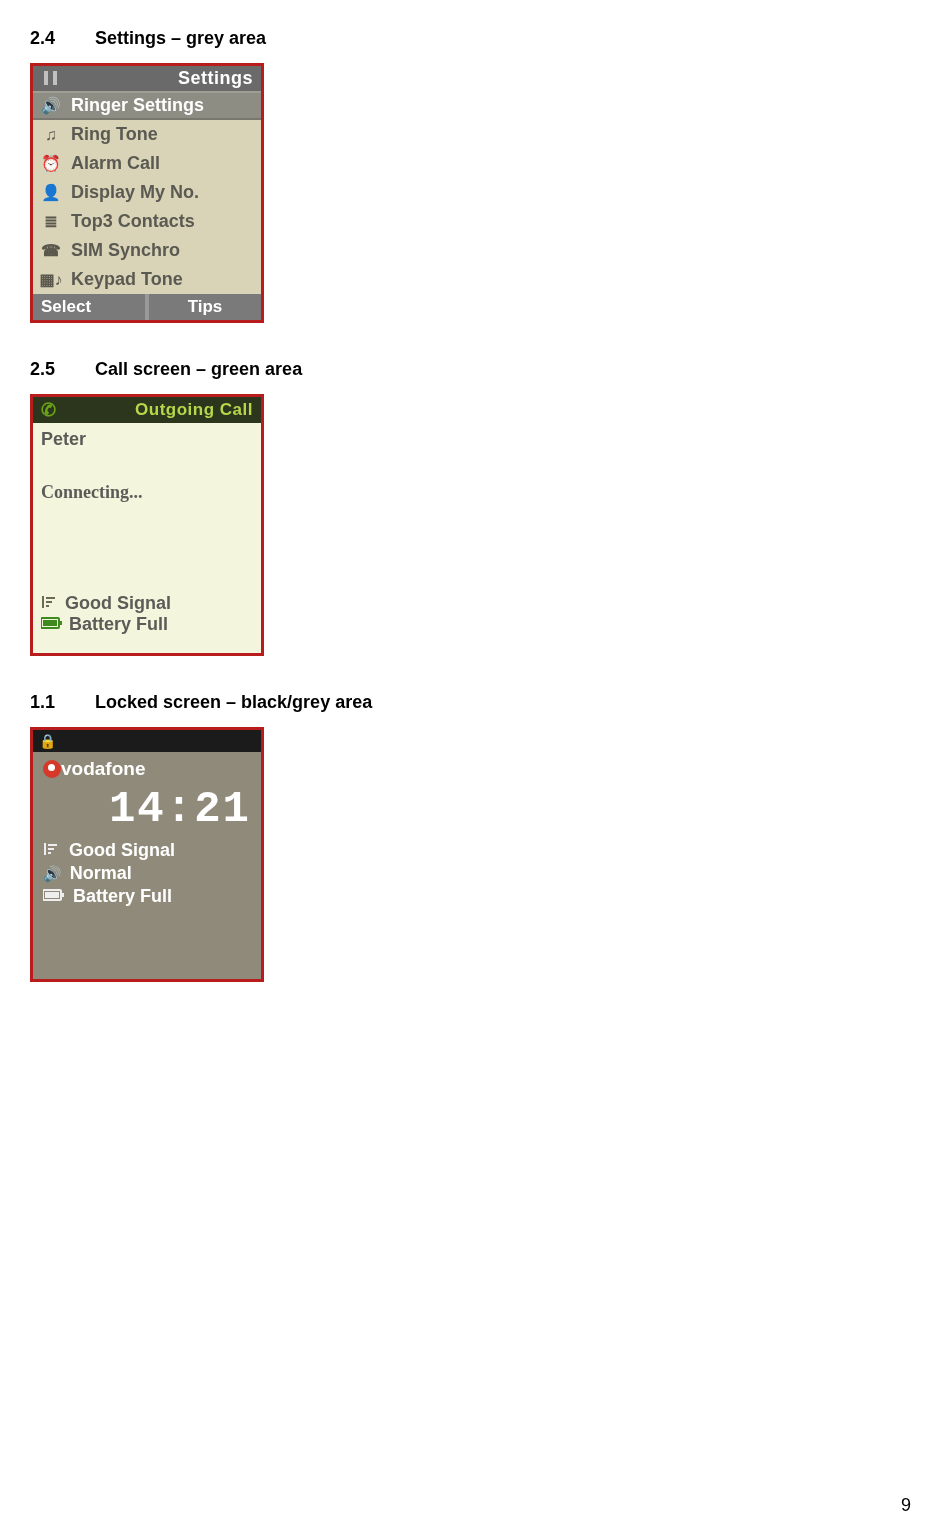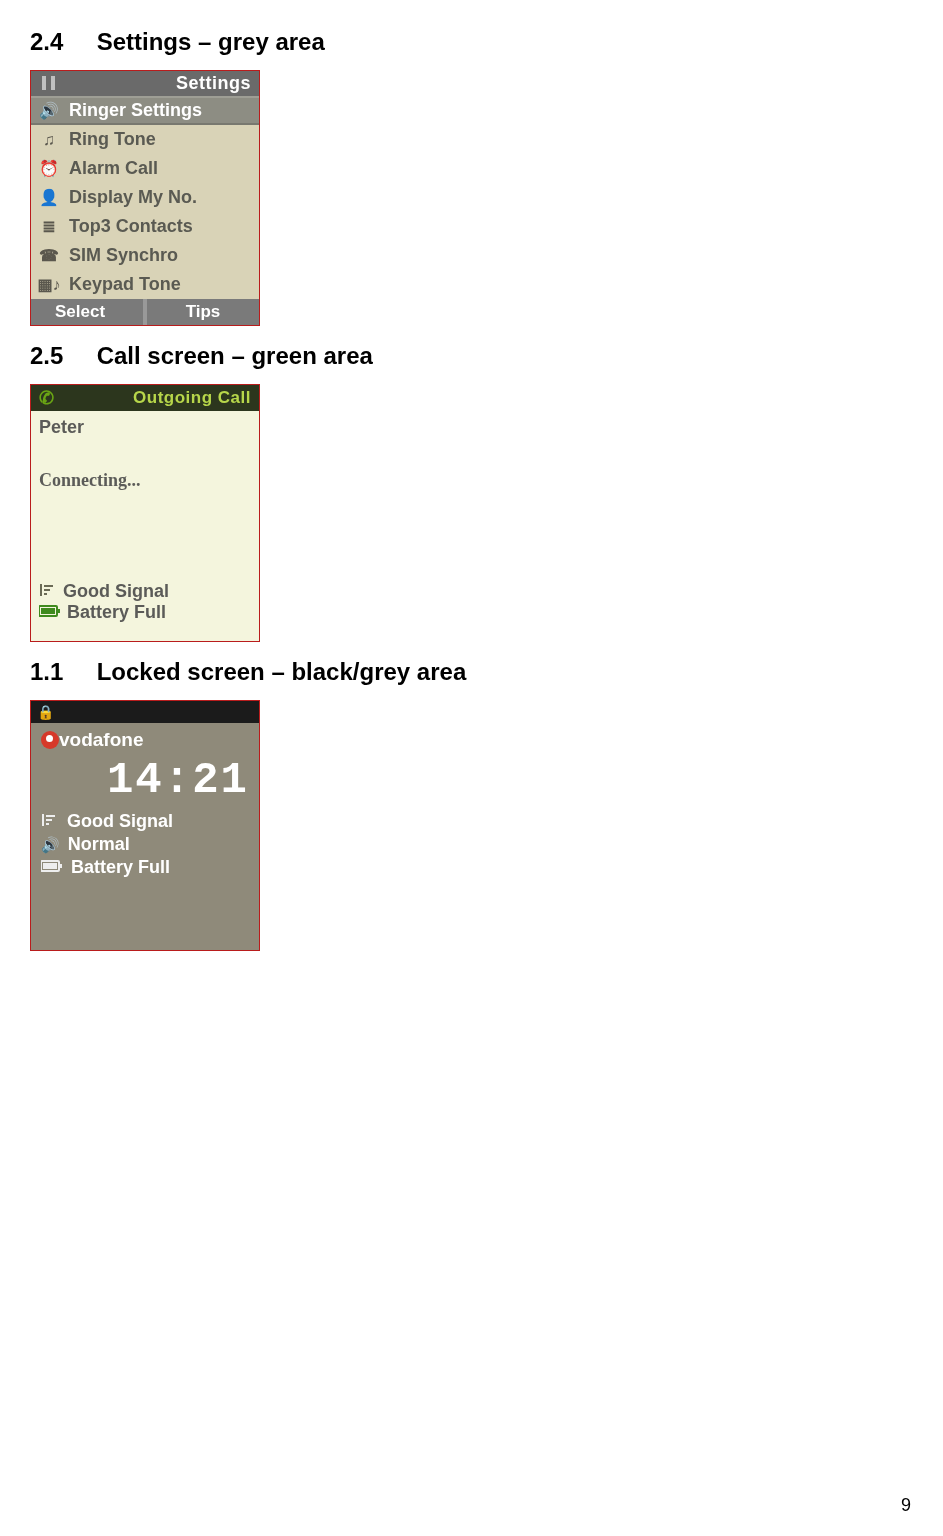--- a/index.html
+++ b/index.html
@@ -6,30 +6,30 @@
     font-family: Arial, Helvetica, sans-serif;
     margin: 0;
     padding: 20px 30px;
     width: 943px;
     box-sizing: border-box;
     background: #fff;
     color: #000;
   }
   .section-heading {
     font-weight: bold;
-    font-size: 24px;
+    font-size: 18px;
     margin: 8px 0 14px 0;
   }
   .section-heading .num { display: inline-block; width: 60px; }
   
   .phone-frame {
-    border: 1px solid #b91c1c;
+    border: 3px solid #b91c1c;
     background: #f6f6ee;
     display: inline-block;
-    margin-bottom: 8px;
+    margin-bottom: 28px;
   }
 
   
   .settings-screen { width: 228px; }
   .settings-header {
     background: #6a6a6a;
     color: #fff;
     font-weight: bold;
     font-family: "Arial Black", Arial, sans-serif;
     font-size: 18px;
@@ -70,21 +70,21 @@
   .settings-footer {
     display: flex;
     background: #7a7a7a;
     color: #fff;
     font-family: "Arial Black", Arial, sans-serif;
     font-weight: 900;
     font-size: 17px;
   }
   .settings-footer .softkey {
     flex: 1;
-    padding: 3px 24px;
+    padding: 3px 8px;
   }
   .settings-footer .sep { width: 4px; background: #999; }
   .settings-footer .right { text-align: center; }
 
   
   .call-screen { width: 228px; background: #f4f5dd; }
   .call-header {
     background: #2c361d;
     color: #b7d64a;
     font-family: "Arial Black", Arial, sans-serif;

